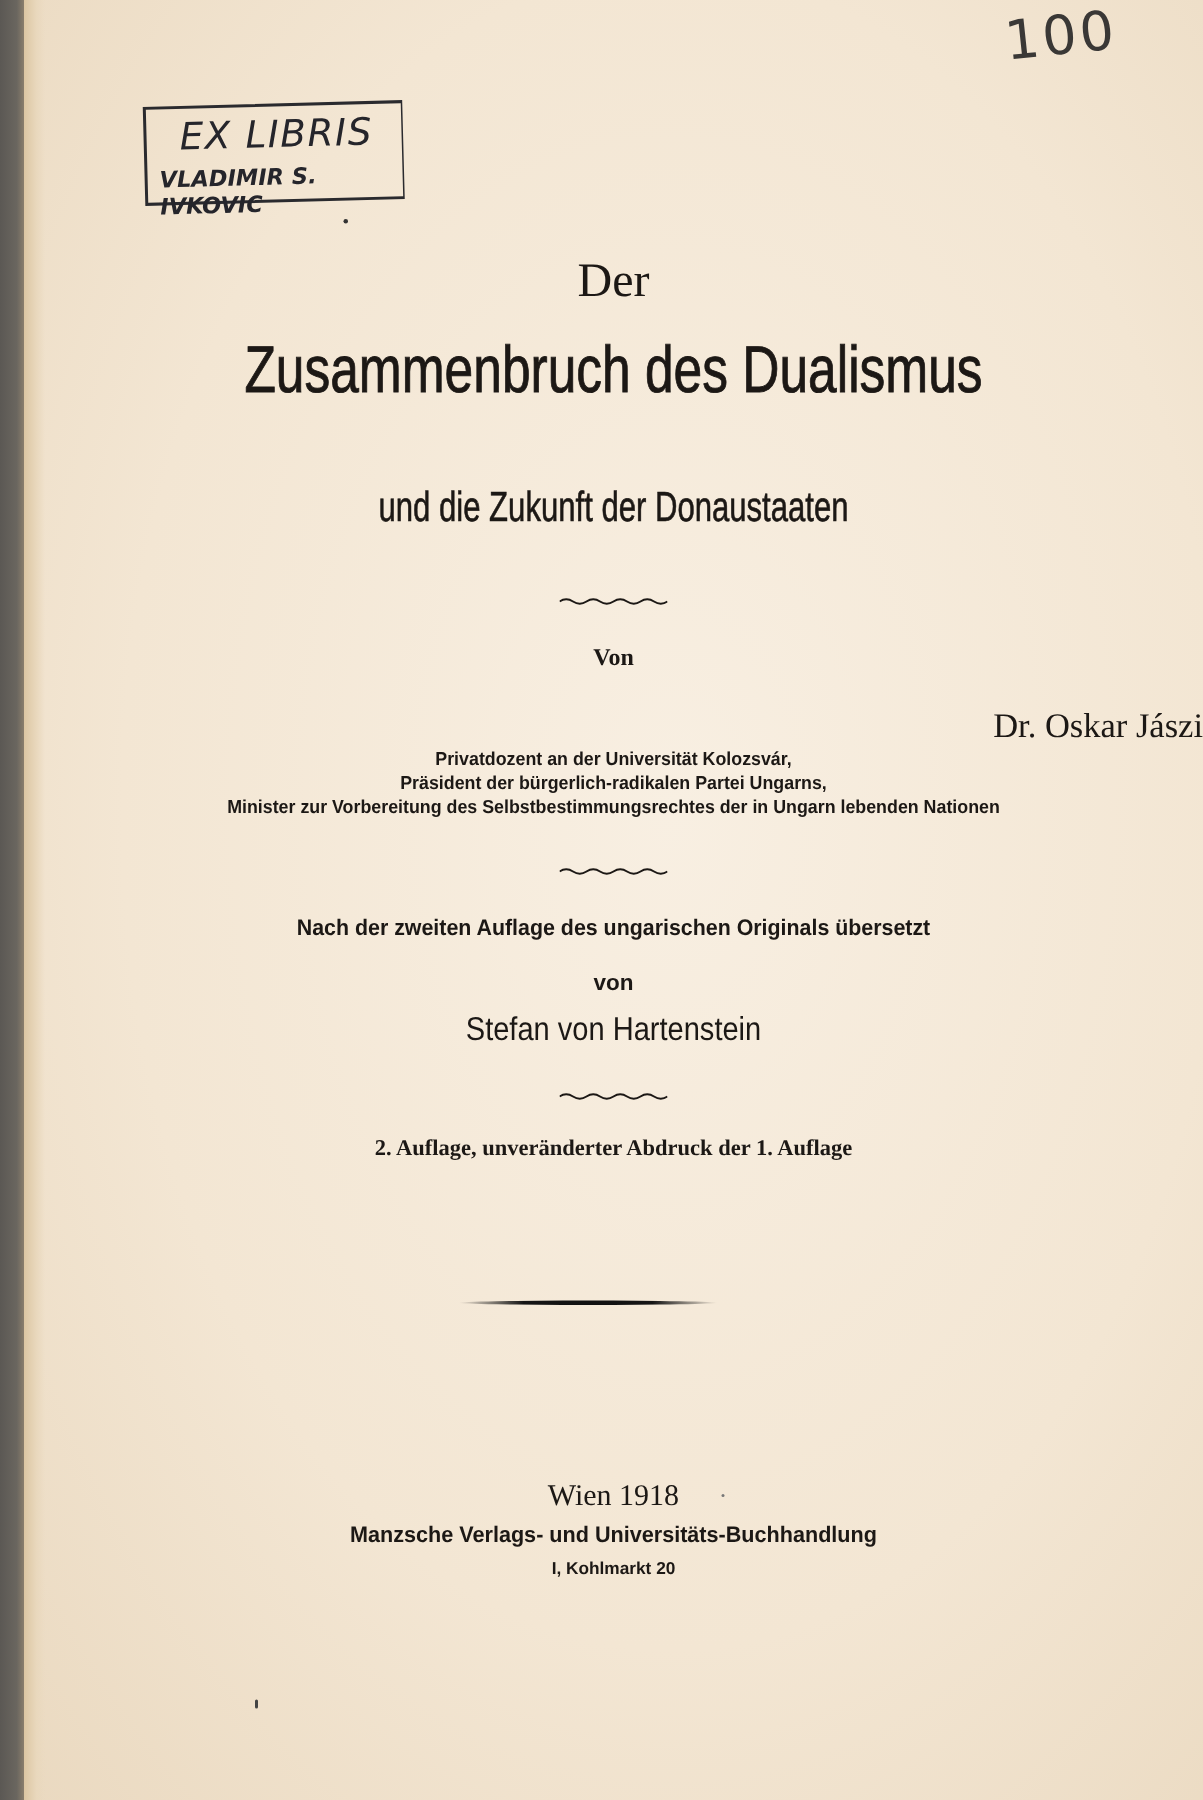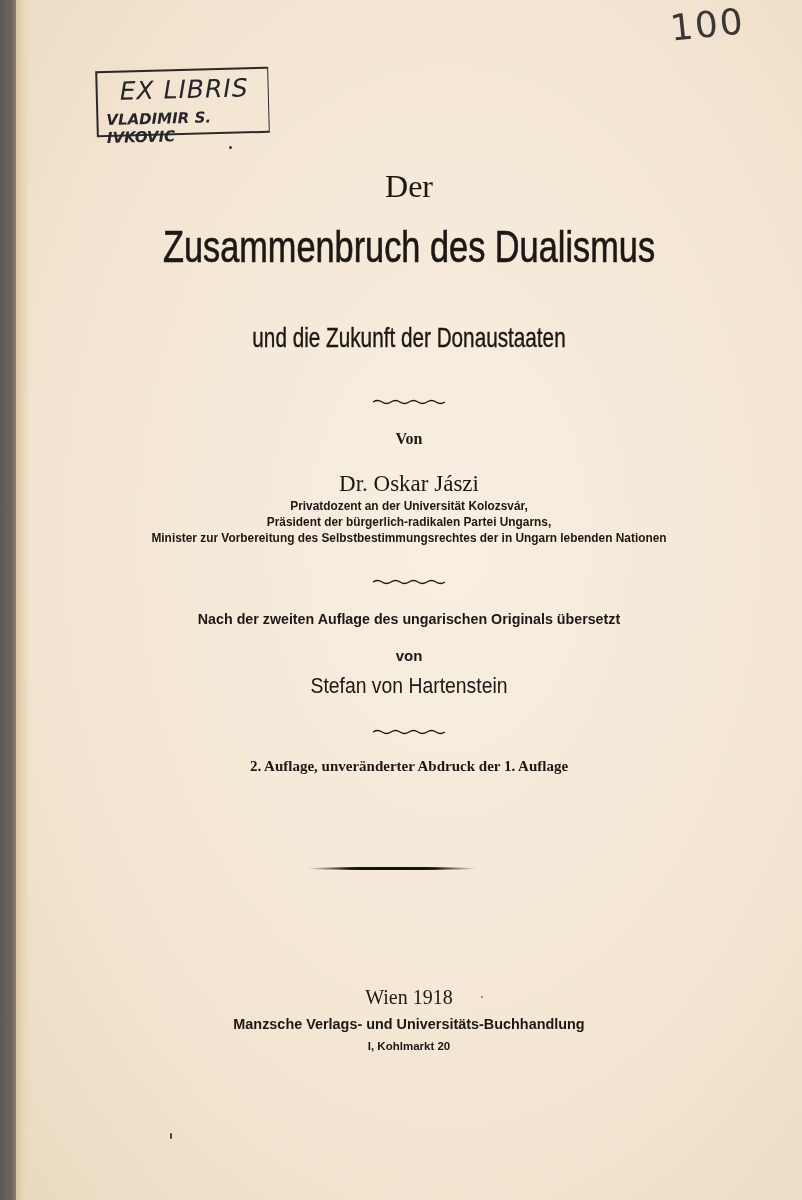--- a/index.html
+++ b/index.html
@@ -43,21 +43,21 @@
     top: 222px; font-family: "Liberation Sans Narrow", "Liberation Sans", sans-serif;
     font-size: 44px; transform: scaleX(0.78); letter-spacing: 0px;
     font-weight: normal; -webkit-text-stroke: 0.6px #1c1815;
   }
   .subtitle {
     top: 322px; font-family: "Liberation Sans", sans-serif;
     font-size: 28px; transform: scaleX(0.74); -webkit-text-stroke: 0.4px #1c1815;
   }
 
   .von-small { top: 430px; font-size: 16px; font-weight: bold; }
-  .author { top: 471px; font-size: 23px; }
+  .author { top: 471px; font-size: 23px; text-align: right; }
   .aff { font-size: 12.5px; font-weight: bold; font-family: "Liberation Sans", sans-serif; transform: scaleX(0.95); }
   .aff1 { top: 499px; }
   .aff2 { top: 515px; }
   .aff3 { top: 531px; }
 
   .note { top: 610px; font-size: 15px; font-weight: bold; font-family: "Liberation Sans", sans-serif; transform: scaleX(0.95); }
   .von2 { top: 647px; font-size: 15px; font-weight: bold; font-family: "Liberation Sans", sans-serif; }
   .translator { top: 673px; font-size: 22px; font-family: "Liberation Sans", sans-serif; transform: scaleX(0.88); }
   .edition { top: 758px; font-size: 15px; font-weight: bold; font-family: "Liberation Serif", serif; }
 

